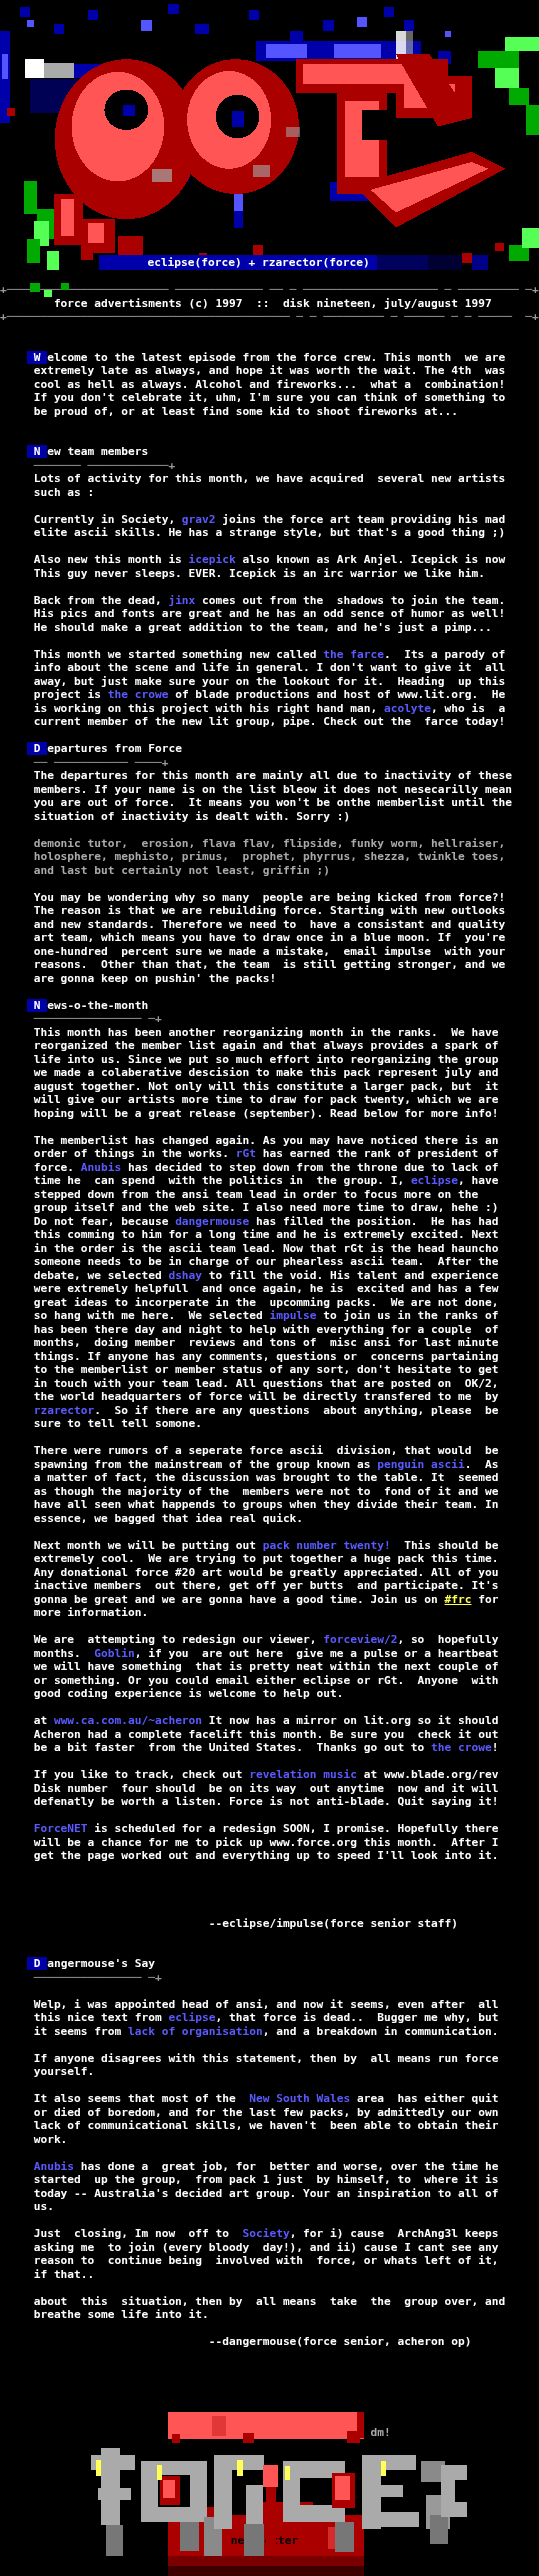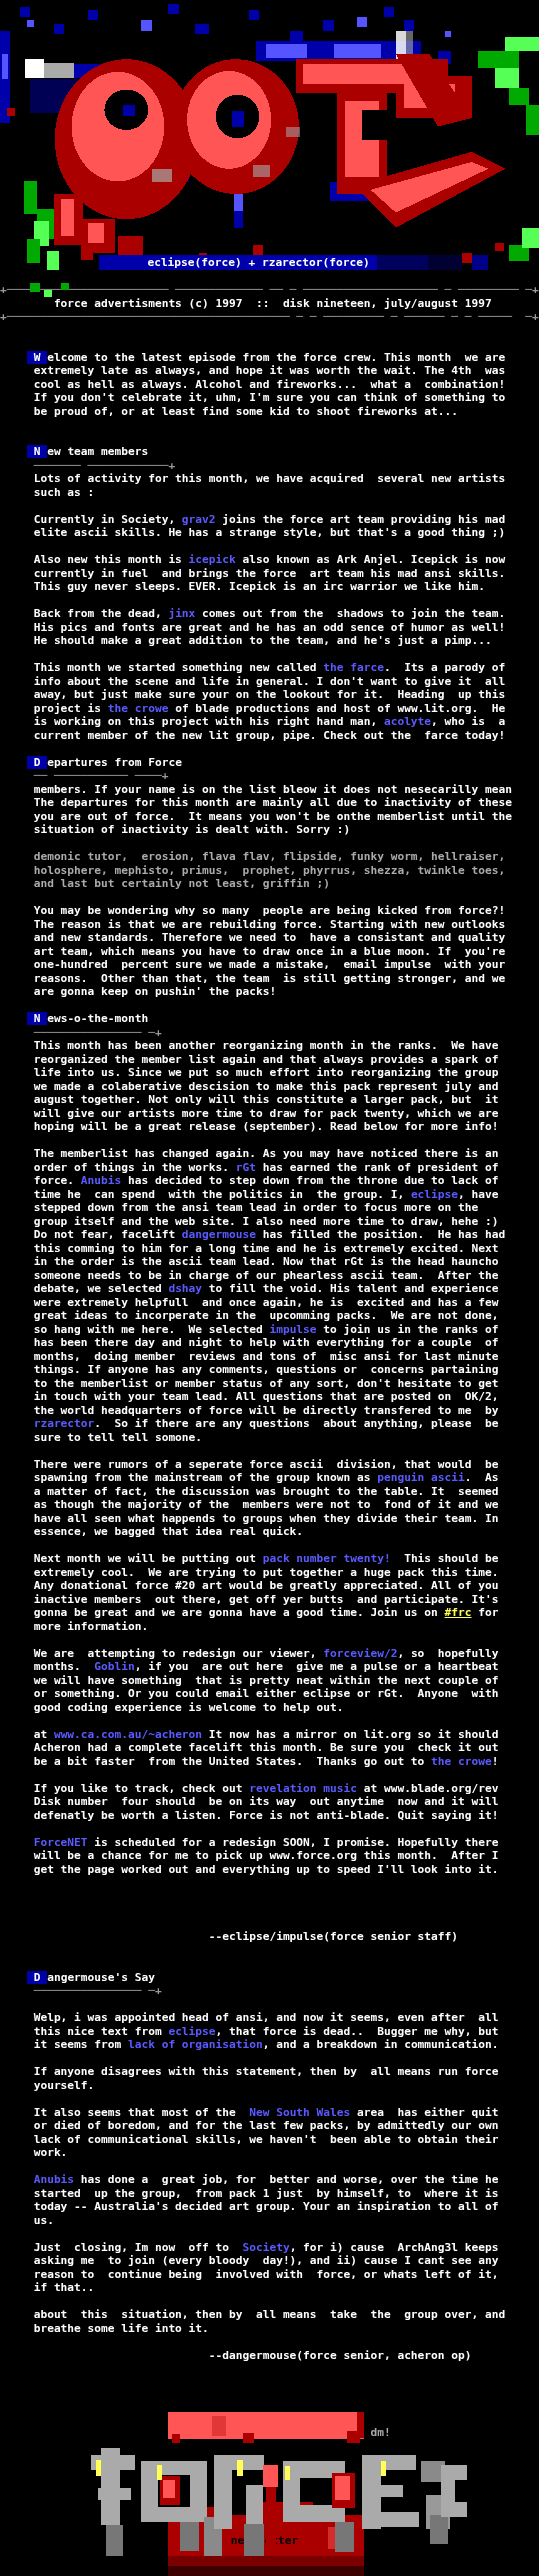--- a/index.html
+++ b/index.html
@@ -138,38 +138,37 @@
     <div class="row"></div>
     <div class="row"><span class="w">    </span><span class="h"> N </span><span class="w">ew team members</span></div>
     <div class="row"><span class="b">     ─────── ────────────+</span></div>
     <div class="row"><span class="w">     Lots of activity for this month, we have acquired  several new artists</span></div>
     <div class="row"><span class="w">     such as :</span></div>
     <div class="row"></div>
     <div class="row"><span class="w">     Currently in Society, </span><span class="u">grav2</span><span class="w"> joins the force art team providing his mad</span></div>
     <div class="row"><span class="w">     elite ascii skills. He has a strange style, but that's a good thing ;)</span></div>
     <div class="row"></div>
     <div class="row"><span class="w">     Also new this month is </span><span class="u">icepick</span><span class="w"> also known as Ark Anjel. Icepick is now</span></div>
-    <div class="row"><span class="w">     currently in fuel  and brings the force  art team his mad ansi skills.</span></div>
     <div class="row"><span class="w">     This guy never sleeps. EVER. Icepick is an irc warrior we like him.</span></div>
     <div class="row"></div>
     <div class="row"><span class="w">     Back from the dead, </span><span class="u">jinx</span><span class="w"> comes out from the  shadows to join the team.</span></div>
     <div class="row"><span class="w">     His pics and fonts are great and he has an odd sence of humor as well!</span></div>
     <div class="row"><span class="w">     He should make a great addition to the team, and he's just a pimp...</span></div>
     <div class="row"></div>
     <div class="row"><span class="w">     This month we started something new called </span><span class="u">the farce</span><span class="w">.  Its a parody of</span></div>
     <div class="row"><span class="w">     info about the scene and life in general. I don't want to give it  all</span></div>
     <div class="row"><span class="w">     away, but just make sure your on the lookout for it.  Heading  up this</span></div>
     <div class="row"><span class="w">     project is </span><span class="u">the crowe</span><span class="w"> of blade productions and host of www.lit.org.  He</span></div>
     <div class="row"><span class="w">     is working on this project with his right hand man, </span><span class="u">acolyte</span><span class="w">, who is  a</span></div>
     <div class="row"><span class="w">     current member of the new lit group, pipe. Check out the  farce today!</span></div>
     <div class="row"></div>
     <div class="row"><span class="w">    </span><span class="h"> D </span><span class="w">epartures from Force</span></div>
     <div class="row"><span class="b">     ── ─────────── ────+</span></div>
+    <div class="row"><span class="w">     The departures for this month are mainly all due to inactivity of these</span></div>
     <div class="row"><span class="w">     members. If your name is on the list bleow it does not nesecarilly mean</span></div>
-    <div class="row"><span class="w">     The departures for this month are mainly all due to inactivity of these</span></div>
     <div class="row"><span class="w">     you are out of force.  It means you won't be onthe memberlist until the</span></div>
     <div class="row"><span class="w">     situation of inactivity is dealt with. Sorry :)</span></div>
     <div class="row"></div>
     <div class="row"><span class="g">     demonic tutor,  erosion, flava flav, flipside, funky worm, hellraiser,</span></div>
     <div class="row"><span class="g">     holosphere, mephisto, primus,  prophet, phyrrus, shezza, twinkle toes,</span></div>
     <div class="row"><span class="g">     and last but certainly not least, griffin ;)</span></div>
     <div class="row"></div>
     <div class="row"><span class="w">     You may be wondering why so many  people are being kicked from force?!</span></div>
     <div class="row"><span class="w">     The reason is that we are rebuilding force. Starting with new outlooks</span></div>
     <div class="row"><span class="w">     and new standards. Therefore we need to  have a consistant and quality</span></div>
@@ -187,21 +186,21 @@
     <div class="row"><span class="w">     august together. Not only will this constitute a larger pack, but  it</span></div>
     <div class="row"><span class="w">     will give our artists more time to draw for pack twenty, which we are</span></div>
     <div class="row"><span class="w">     hoping will be a great release (september). Read below for more info!</span></div>
     <div class="row"></div>
     <div class="row"><span class="w">     The memberlist has changed again. As you may have noticed there is an</span></div>
     <div class="row"><span class="w">     order of things in the works. </span><span class="u">rGt</span><span class="w"> has earned the rank of president of</span></div>
     <div class="row"><span class="w">     force. </span><span class="u">Anubis</span><span class="w"> has decided to step down from the throne due to lack of</span></div>
     <div class="row"><span class="w">     time he  can spend  with the politics in  the group. I, </span><span class="u">eclipse</span><span class="w">, have</span></div>
     <div class="row"><span class="w">     stepped down from the ansi team lead in order to focus more on the</span></div>
     <div class="row"><span class="w">     group itself and the web site. I also need more time to draw, hehe :)</span></div>
-    <div class="row"><span class="w">     Do not fear, facelift </span><span class="u">dangermouse</span><span class="w"> has filled the position.  He has had</span></div>
+    <div class="row"><span class="w">     Do not fear, because </span><span class="u">dangermouse</span><span class="w"> has filled the position.  He has had</span></div>
     <div class="row"><span class="w">     this comming to him for a long time and he is extremely excited. Next</span></div>
     <div class="row"><span class="w">     in the order is the ascii team lead. Now that rGt is the head hauncho</span></div>
     <div class="row"><span class="w">     someone needs to be in charge of our phearless ascii team.  After the</span></div>
     <div class="row"><span class="w">     debate, we selected </span><span class="u">dshay</span><span class="w"> to fill the void. His talent and experience</span></div>
     <div class="row"><span class="w">     were extremely helpfull  and once again, he is  excited and has a few</span></div>
     <div class="row"><span class="w">     great ideas to incorperate in the  upcomming packs.  We are not done,</span></div>
     <div class="row"><span class="w">     so hang with me here.  We selected </span><span class="u">impulse</span><span class="w"> to join us in the ranks of</span></div>
     <div class="row"><span class="w">     has been there day and night to help with everything for a couple  of</span></div>
     <div class="row"><span class="w">     months,  doing member  reviews and tons of  misc ansi for last minute</span></div>
     <div class="row"><span class="w">     things. If anyone has any comments, questions or  concerns partaining</span></div>

